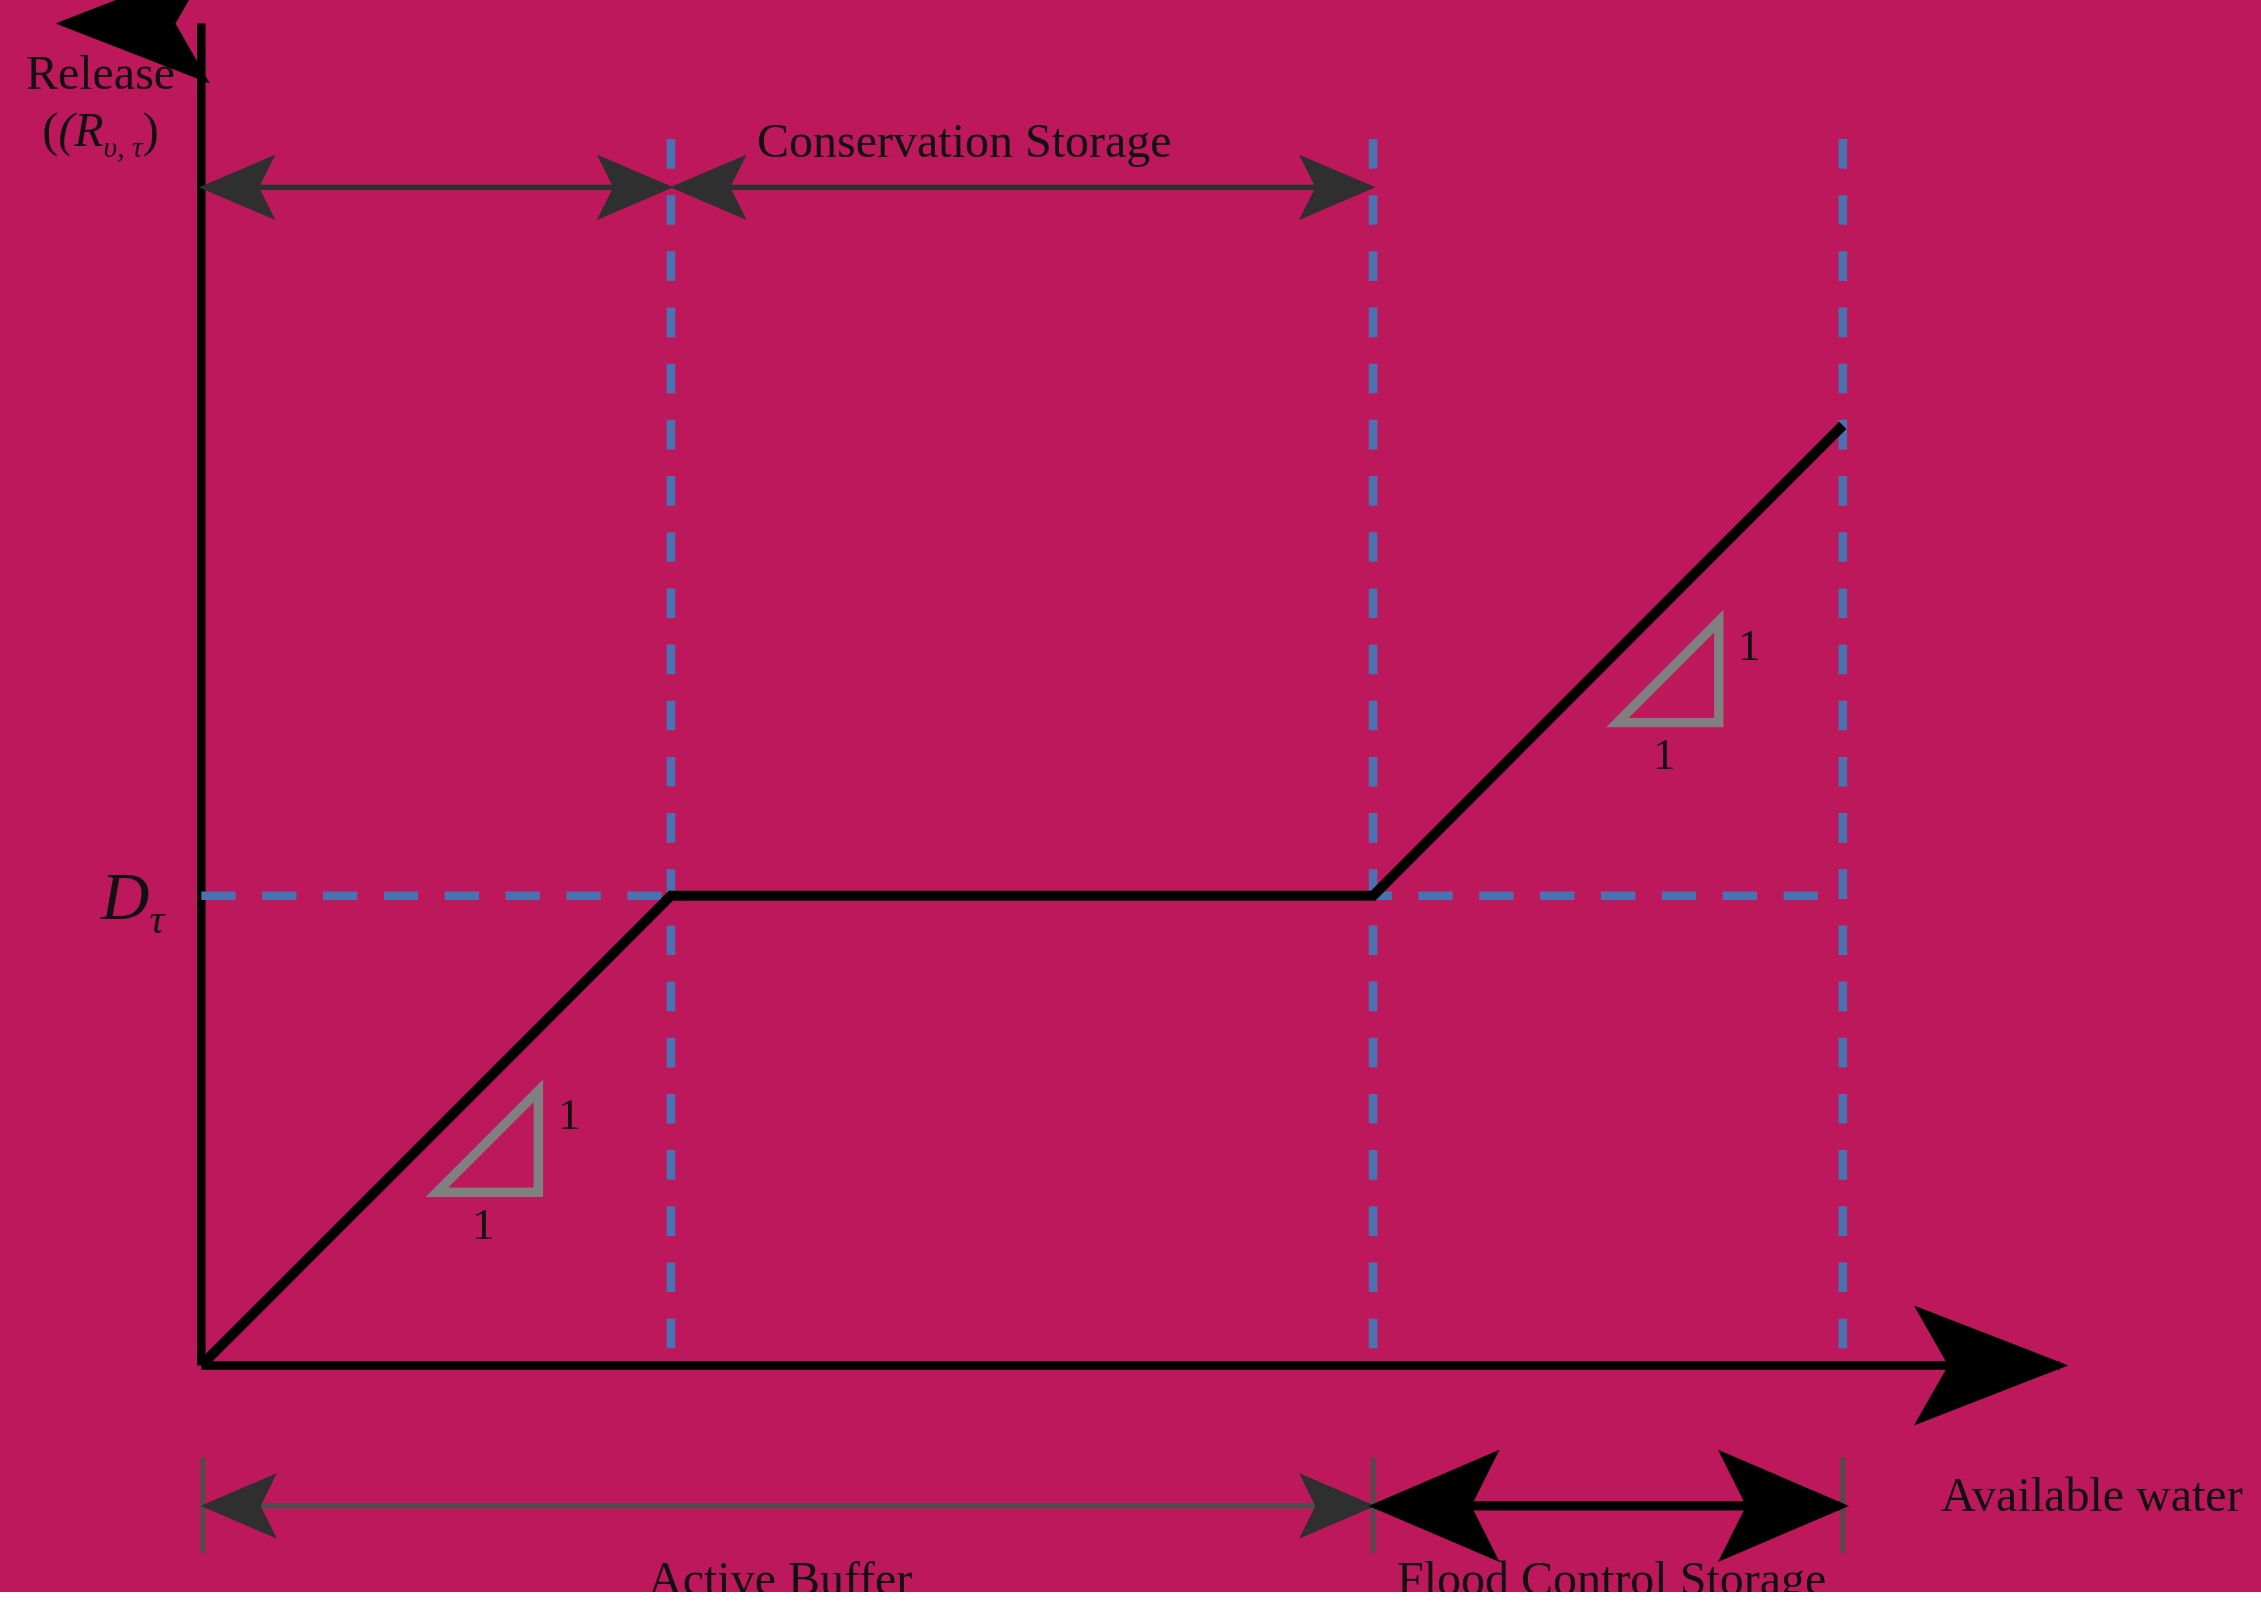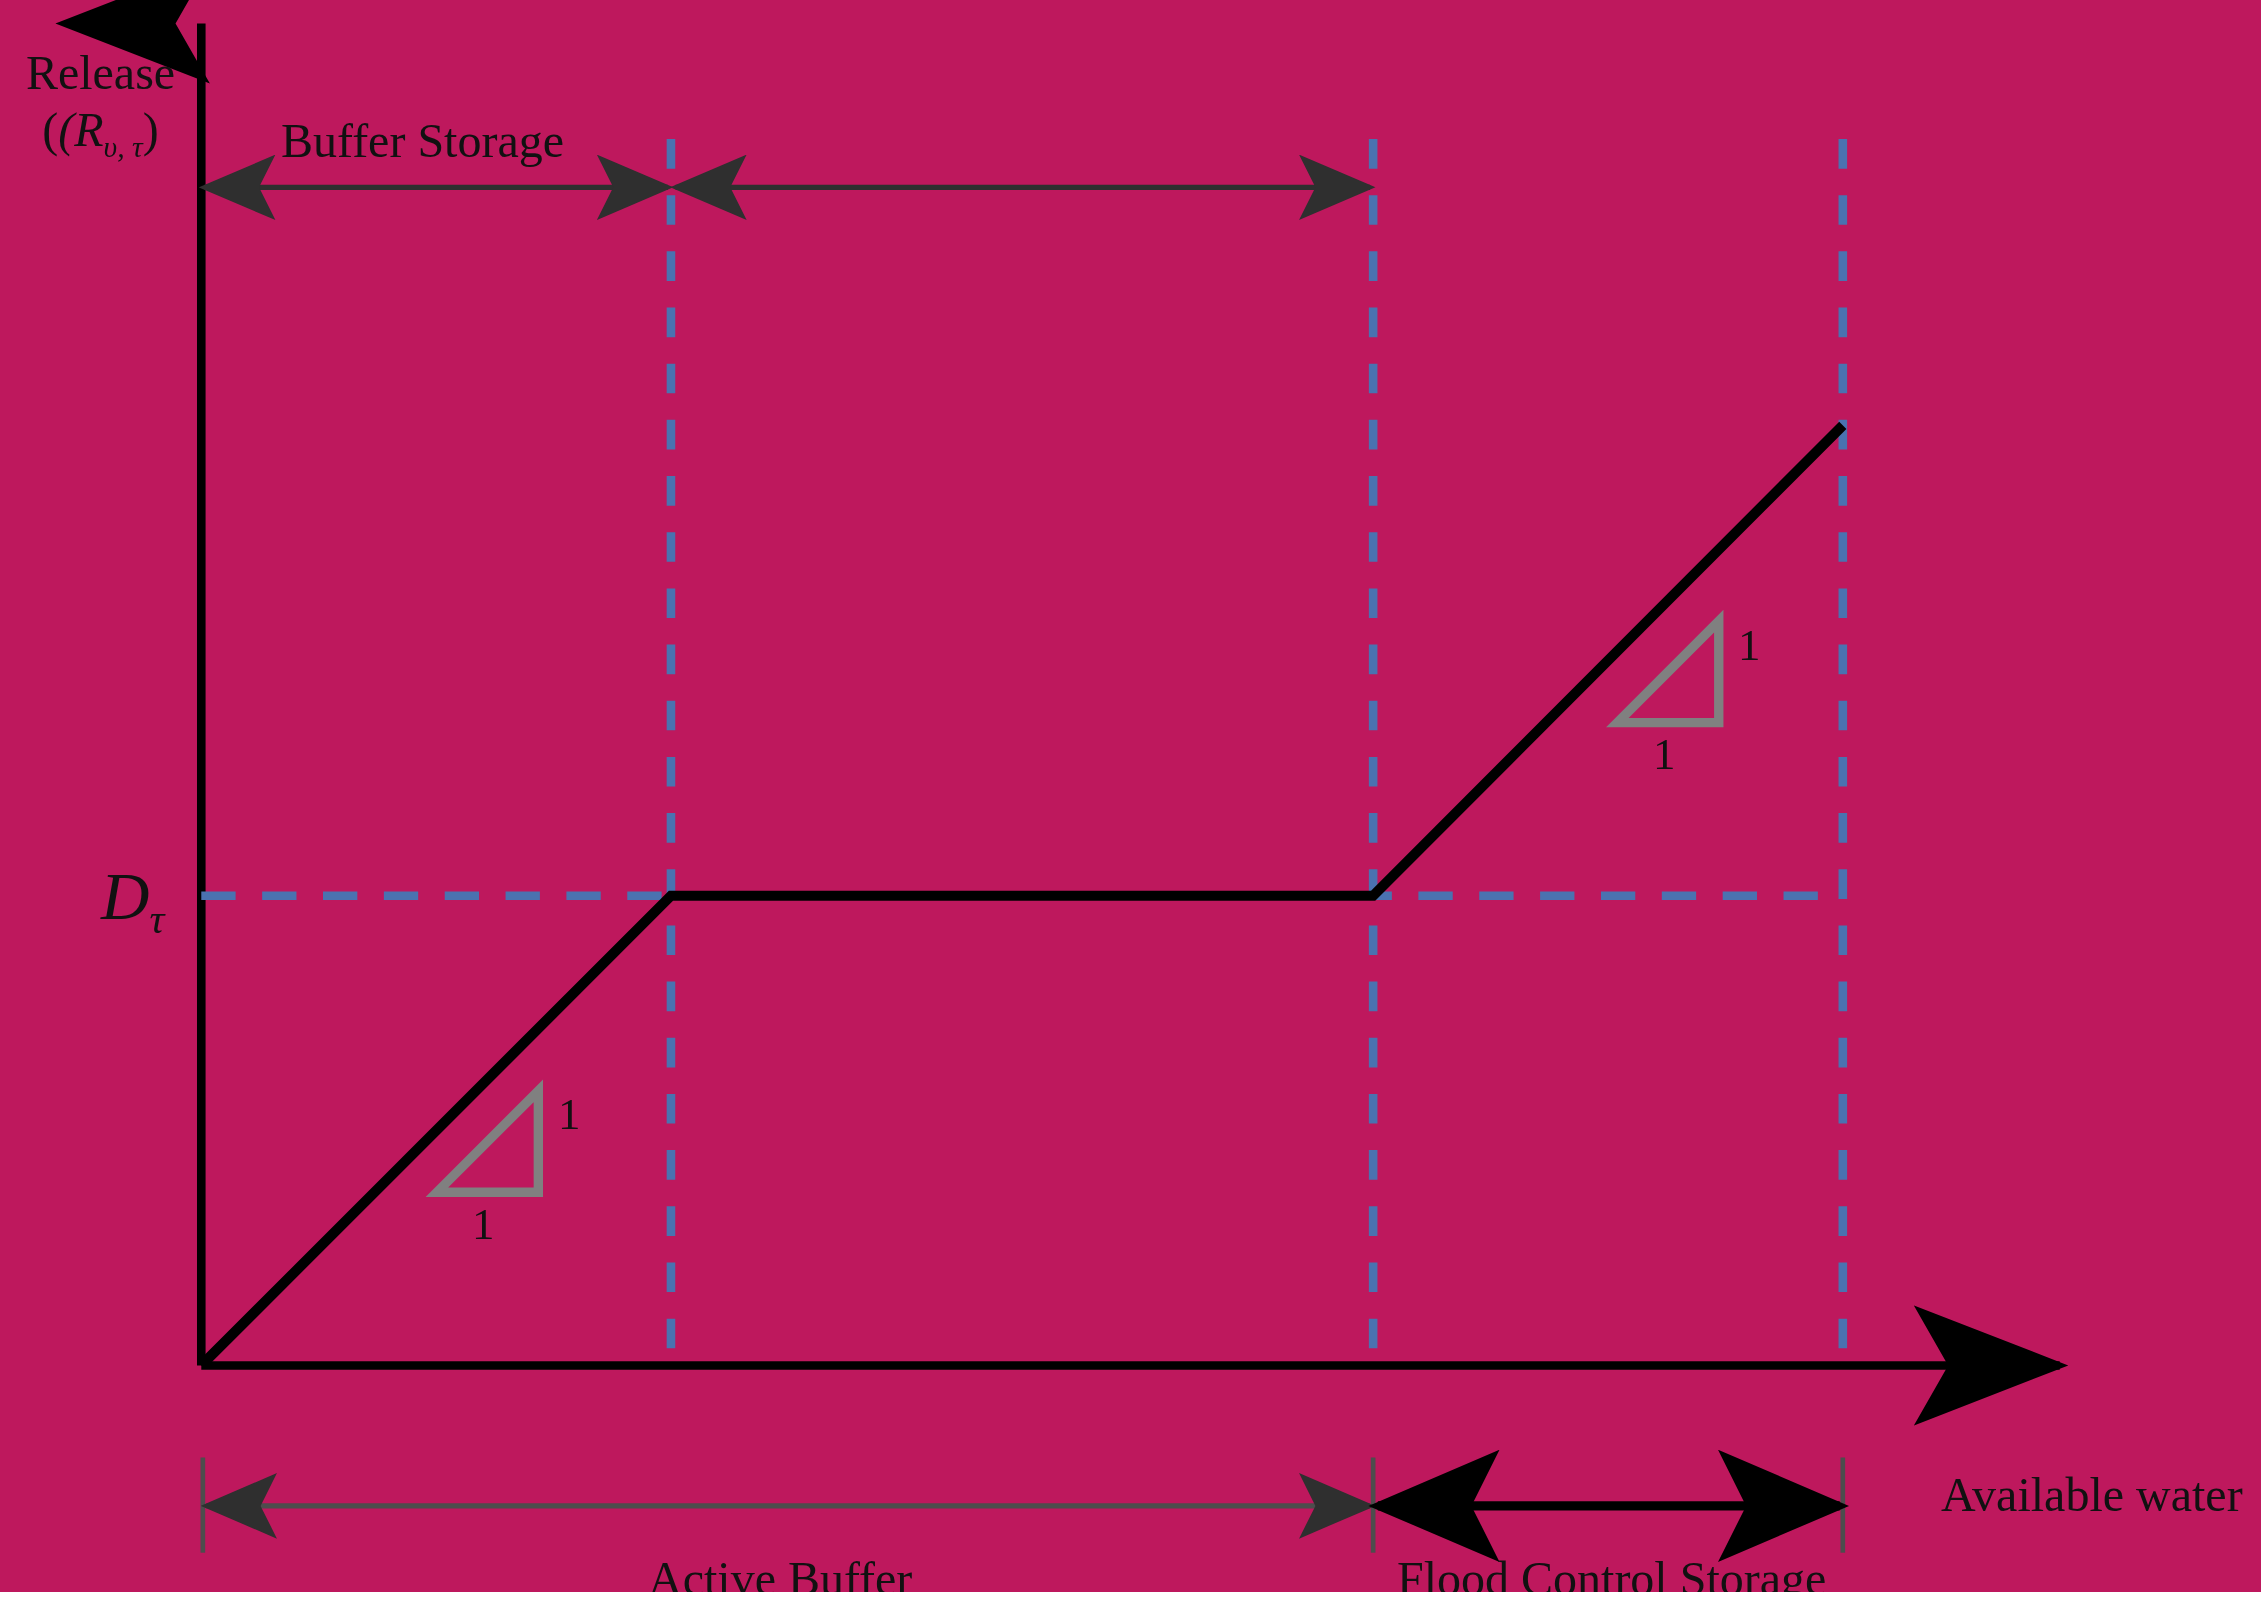--- a/index.html
+++ b/index.html
@@ -118,22 +118,22 @@
   </div>
 
   <div class="lbl lbl-axis" style="left:1941px; top:1467px; text-align:left;">
     <div>Available water</div>
   </div>
 
   <div class="lbl lbl-dtau" style="left:101px; top:858px;">
     <span>D</span><span class="sub">τ</span>
   </div>
 
-  <div class="lbl lbl-region" style="left:281px; top:113px;">Buffer Storage</div>
 
+  <div class="lbl lbl-region" style="left:757px; top:113px;">Conservation Storage</div>
 
   <div class="lbl lbl-region" style="left:648px; top:1551px;">Active Buffer</div>
 
   <div class="lbl lbl-region" style="left:1397px; top:1551px;">Flood Control Storage</div>
 
   <div class="lbl lbl-num" style="left:558px; top:1088px;">1</div>
   <div class="lbl lbl-num" style="left:472px; top:1198px;">1</div>
 
   <div class="lbl lbl-num" style="left:1738px; top:619px;">1</div>
   <div class="lbl lbl-num" style="left:1653px; top:728px;">1</div>

